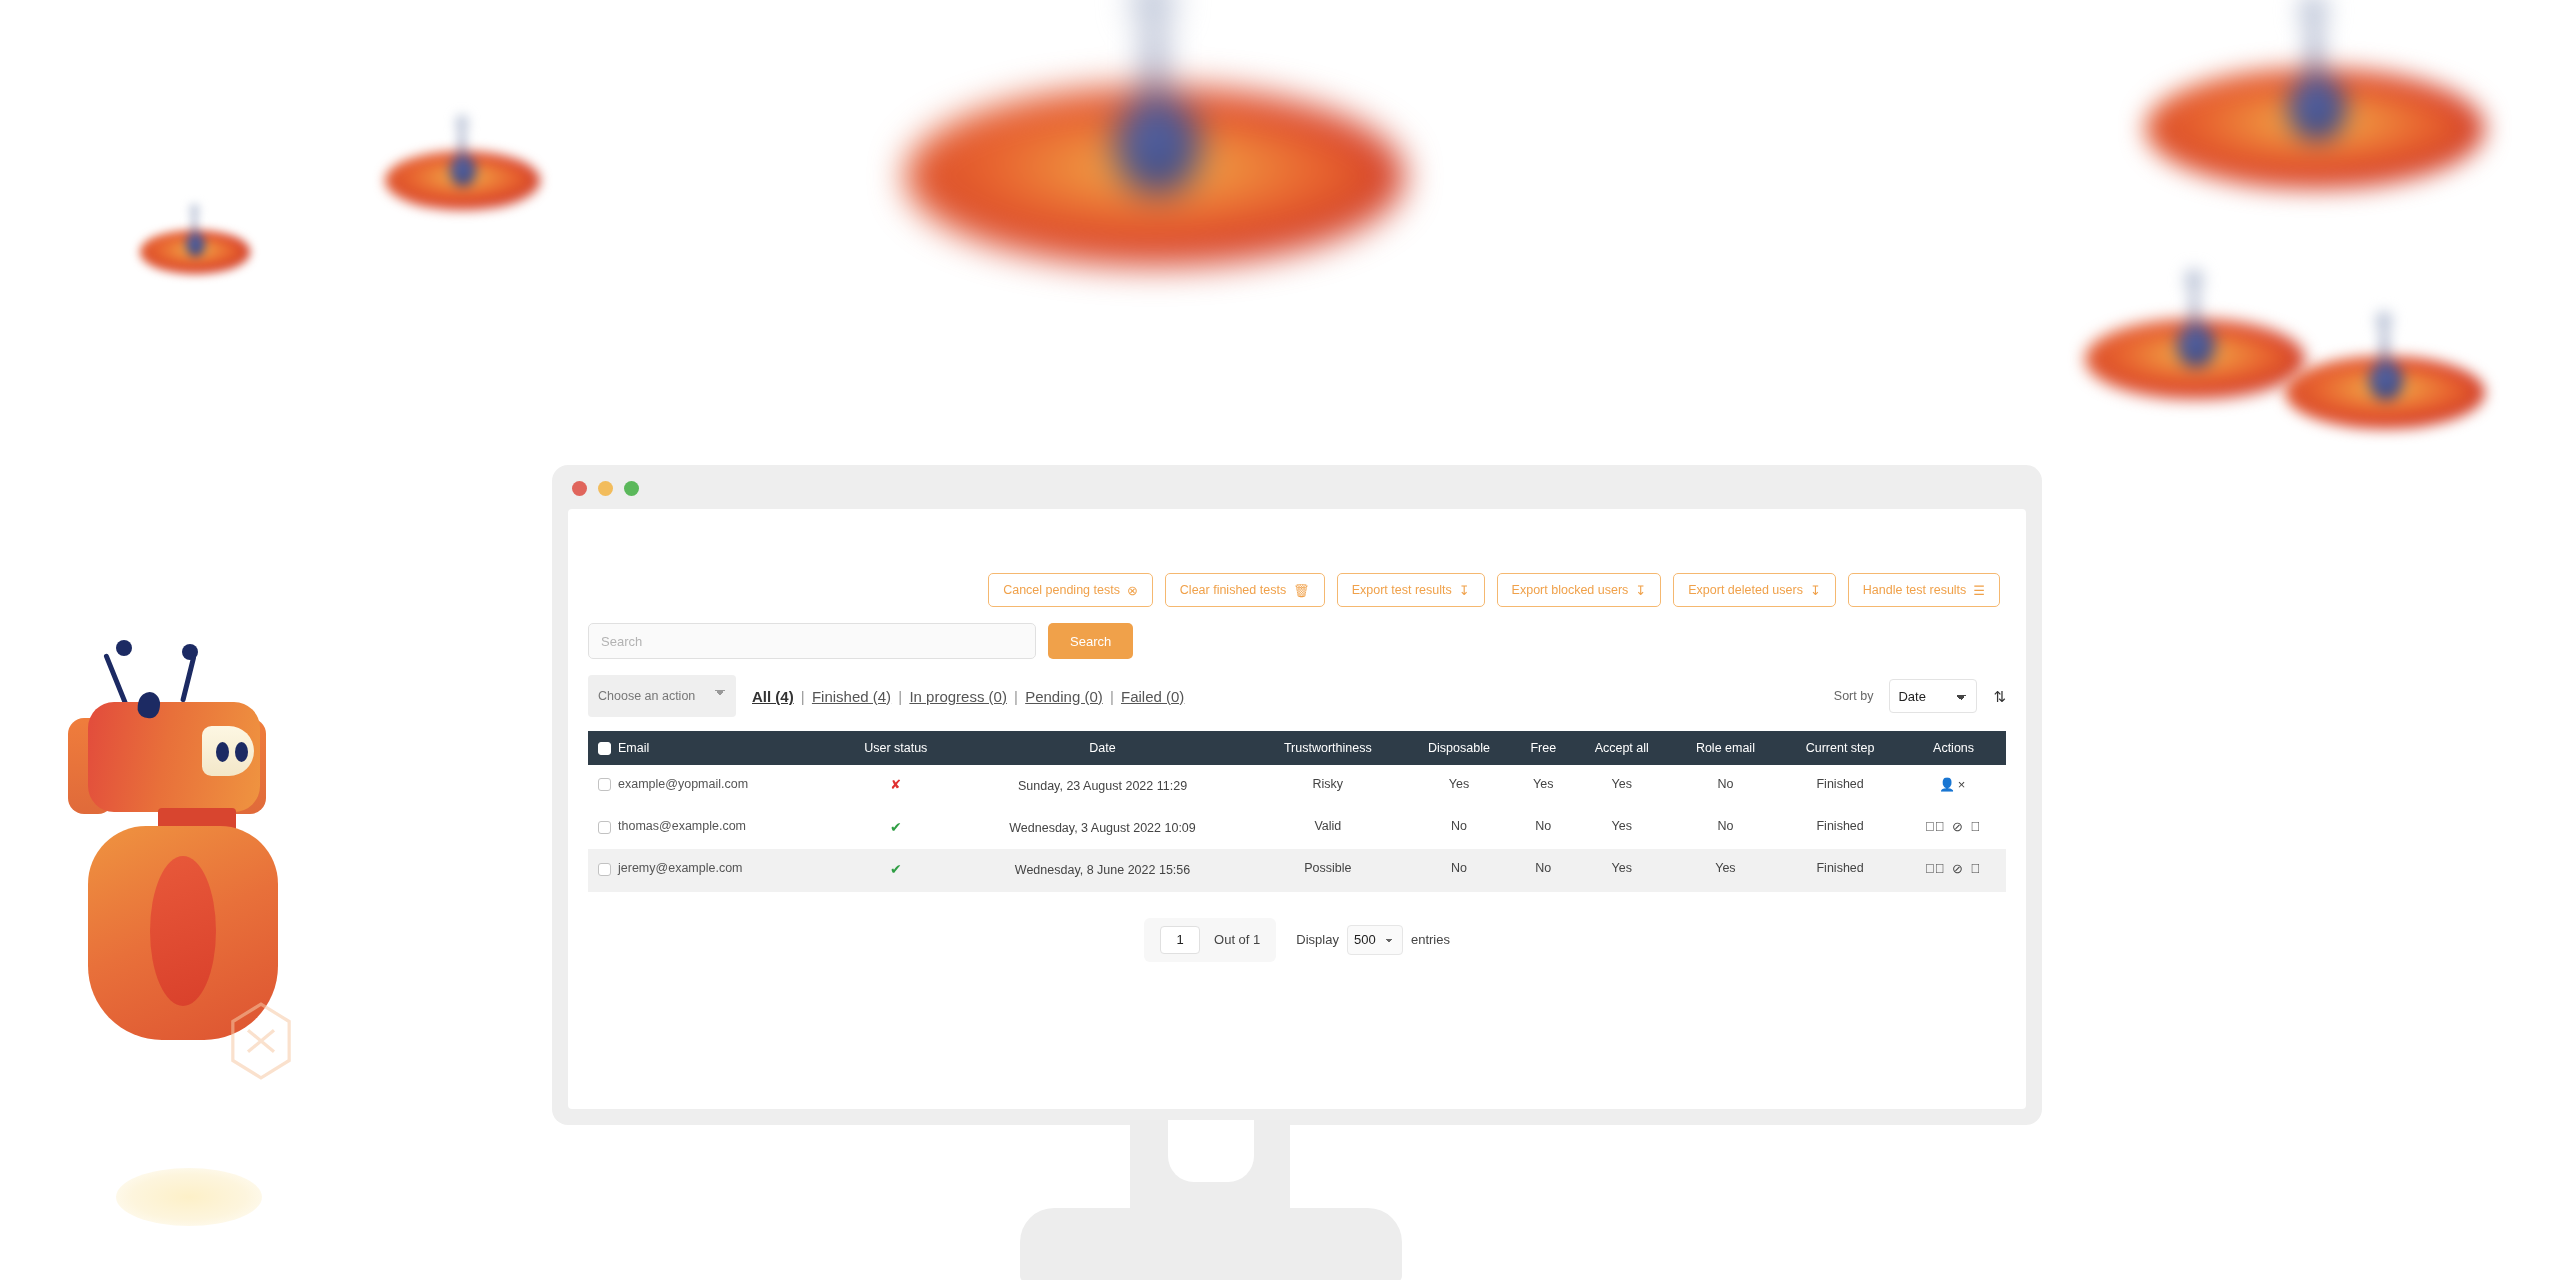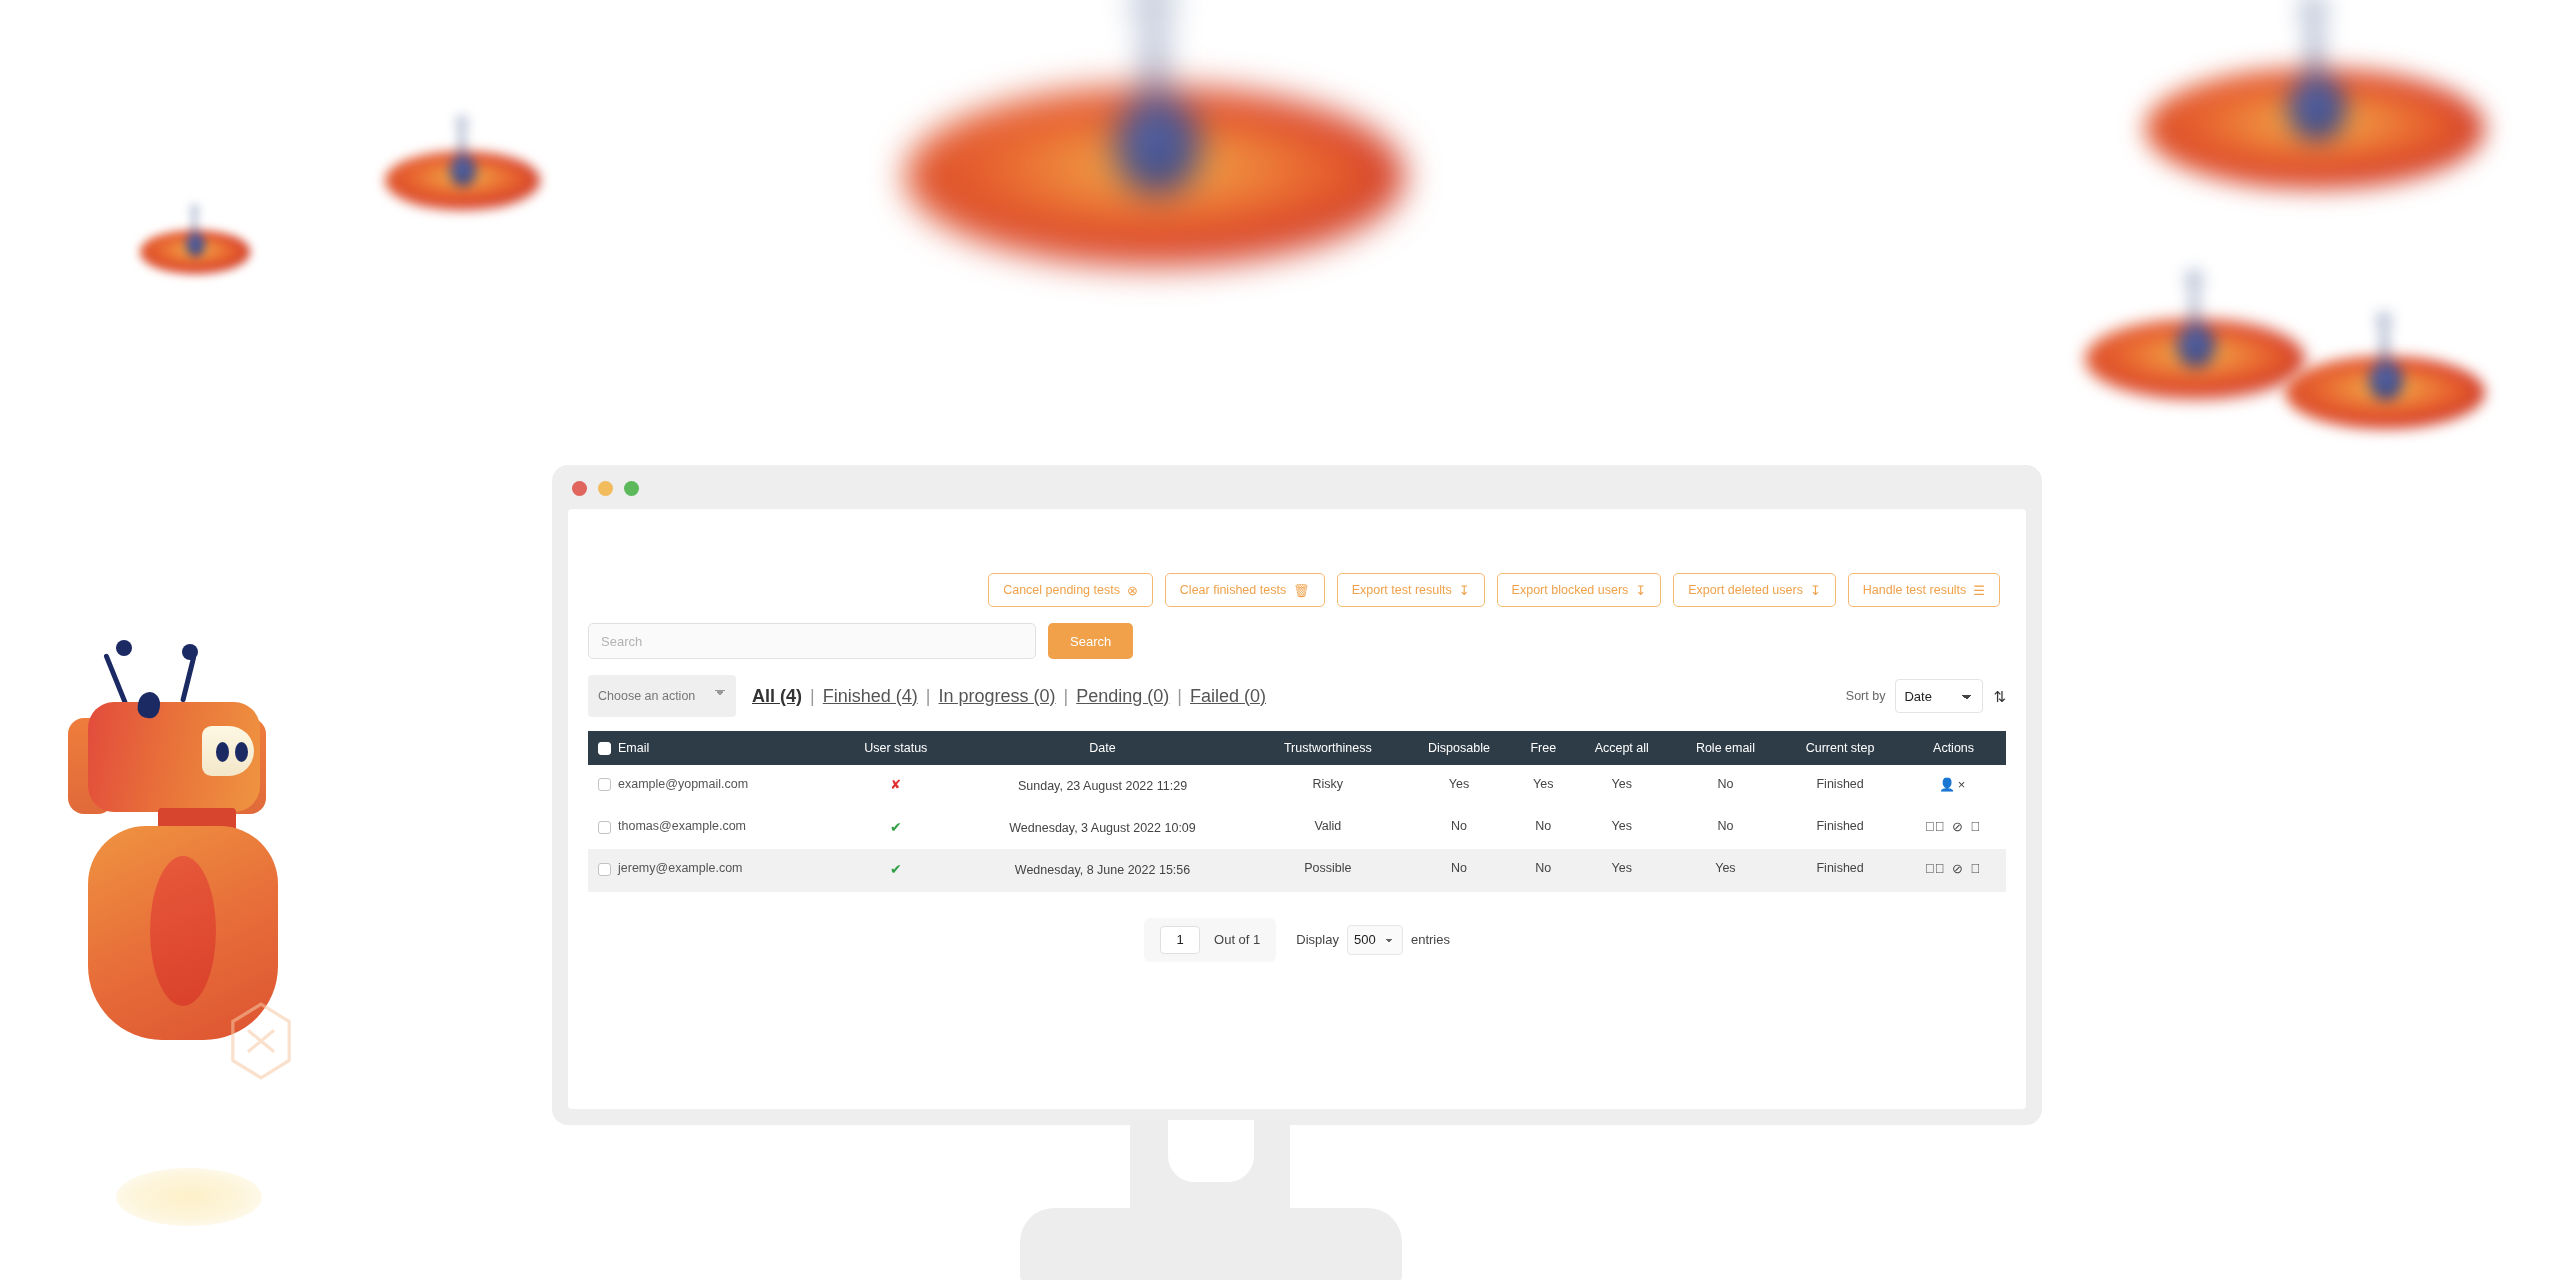--- a/index.html
+++ b/index.html
@@ -140,26 +140,26 @@
   #filter-row { display:flex; align-items:center; margin-top: 16px; }
   #choose-action {
     width: 148px; height: 42px; border:none; border-radius:4px;
     background:#efefef; color:#777; font-size: 12.5px; padding: 0 10px;
     appearance:none; -webkit-appearance:none; font-family:"Liberation Sans", sans-serif;
     background-image: linear-gradient(45deg, transparent 50%, #999 50%), linear-gradient(135deg, #999 50%, transparent 50%);
     background-position: calc(100% - 16px) 15px, calc(100% - 11px) 15px;
     background-size: 5px 5px, 5px 5px; background-repeat: no-repeat;
     cursor:pointer;
   }
-  #status-links { margin-left: 16px; font-size: 18px; color:#555; }
+  #status-links { margin-left: 16px; font-size: 15px; color:#555; }
   #status-links a { color:#555; text-decoration: underline; cursor:pointer; }
   #status-links a.active { font-weight:bold; color:#333; }
   #status-links .sep { color:#999; margin: 0 3px; }
 
-  #sort-area { margin-left:auto; display:flex; align-items:center; gap:10px; }
+  #sort-area { margin-left:auto; display:flex; align-items:center; gap:16px; }
   #sort-label { font-size: 12.5px; color:#666; }
   #sort-select {
     width: 88px; height: 34px; border:1px solid #e3e3e3; border-radius:4px;
     background:#fff; font-size: 13px; color:#222; padding: 0 8px;
     appearance:none; -webkit-appearance:none; font-family:"Liberation Sans", sans-serif;
     background-image: linear-gradient(45deg, transparent 50%, #444 50%), linear-gradient(135deg, #444 50%, transparent 50%);
     background-position: calc(100% - 15px) 15px, calc(100% - 10px) 15px;
     background-size: 5px 5px, 5px 5px; background-repeat: no-repeat;
     cursor:pointer;
   }

